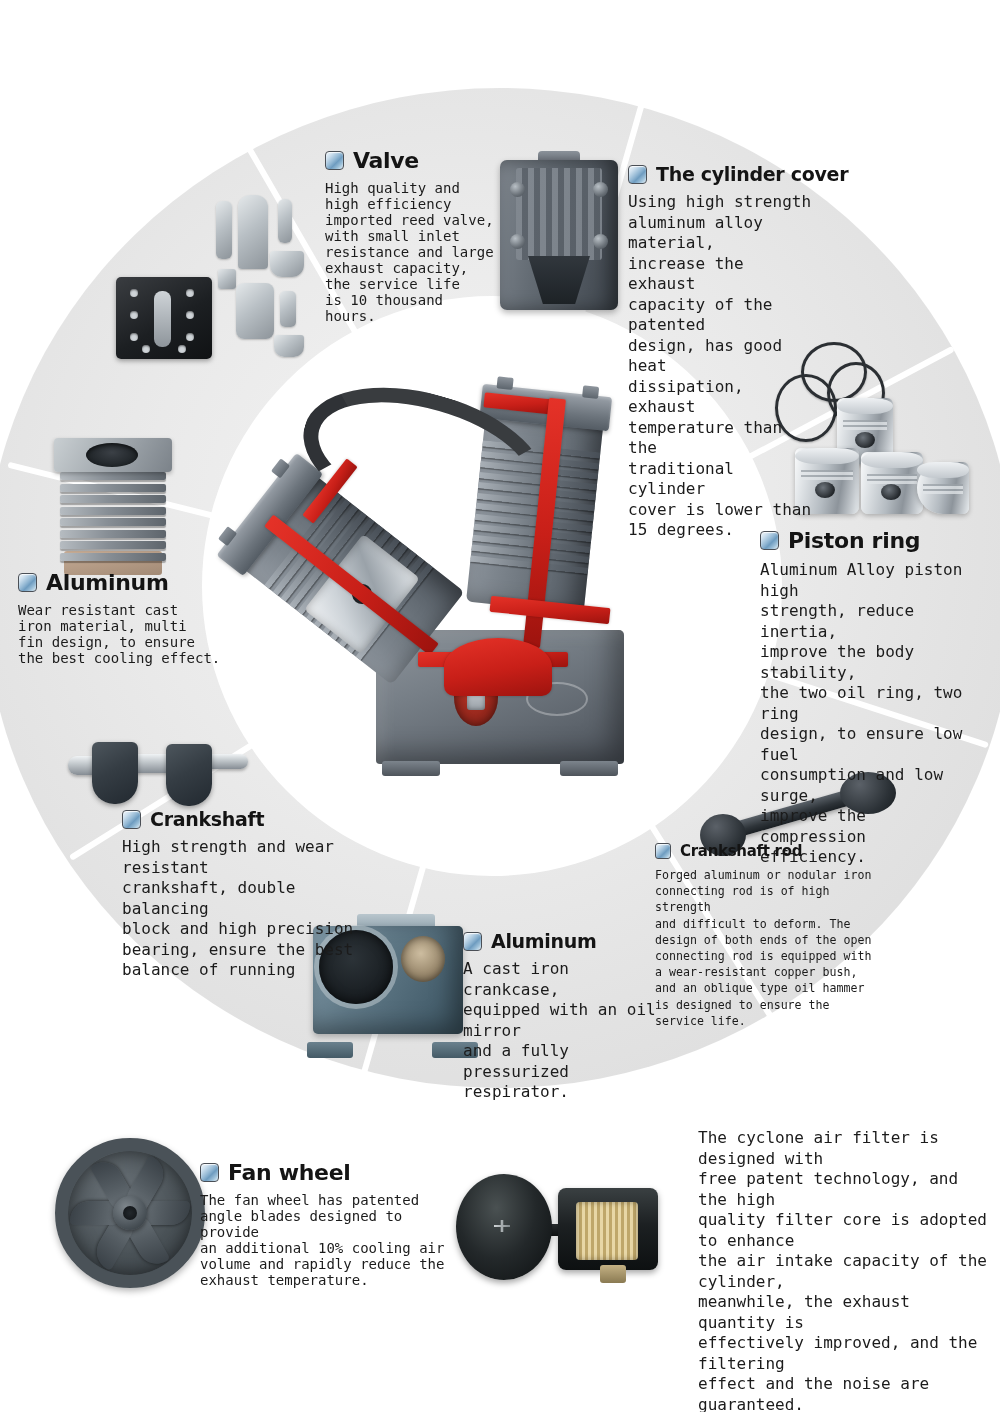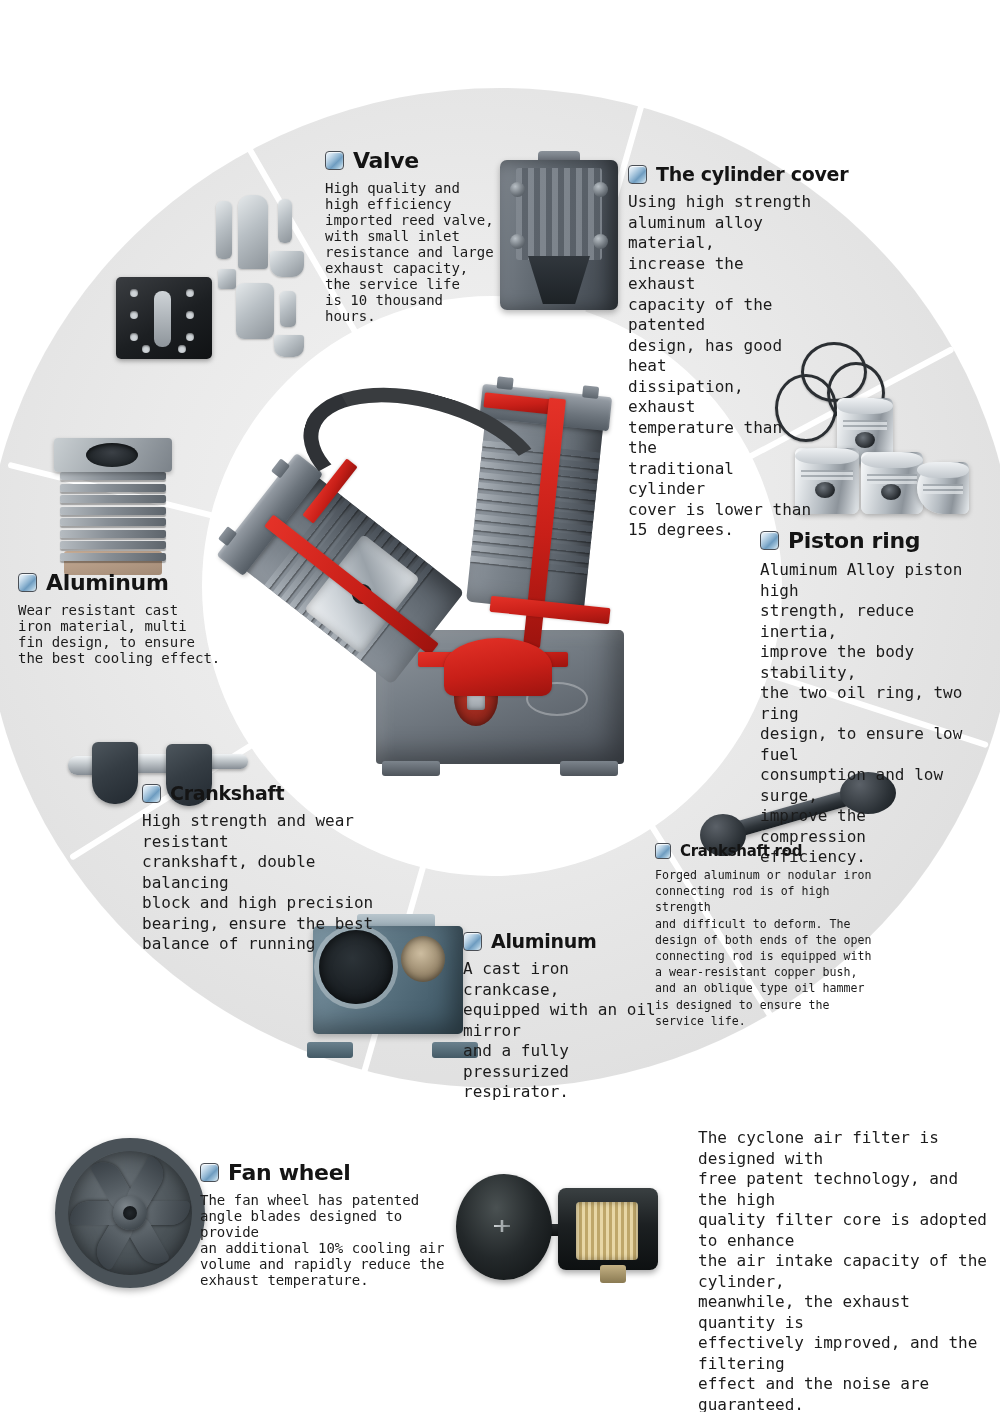--- a/index.html
+++ b/index.html
@@ -91,21 +91,21 @@
   .b-lg { font-size: 14px; line-height: 16px; }
   .b-md { font-size: 16px; line-height: 20.5px; }
   .b-sm { font-size: 11.6px; line-height: 16.2px; }
 
   
   #sec-valve          { left: 325px; top: 148px; width: 175px; }
   #sec-cylinder-cover { left: 628px; top: 163px; width: 190px; }
   #sec-piston-ring    { left: 760px; top: 528px; width: 205px; }
   #sec-conn-rod       { left: 655px; top: 842px; width: 232px; }
   #sec-crankcase      { left: 463px; top: 930px; width: 200px; }
-  #sec-crankshaft     { left: 122px; top: 782px; width: 245px; margin-left: 20px; }
+  #sec-crankshaft     { left: 122px; top: 808px; width: 245px; }
   #sec-cylinder       { left: 18px;  top: 570px; width: 215px; }
 
   
   #sec-fan    { left: 200px;  top: 1160px; width: 255px; }
   #sec-filter { left: 698px;  top: 1128px; width: 290px; }
 
   
   .img { position: absolute; }
 
   

